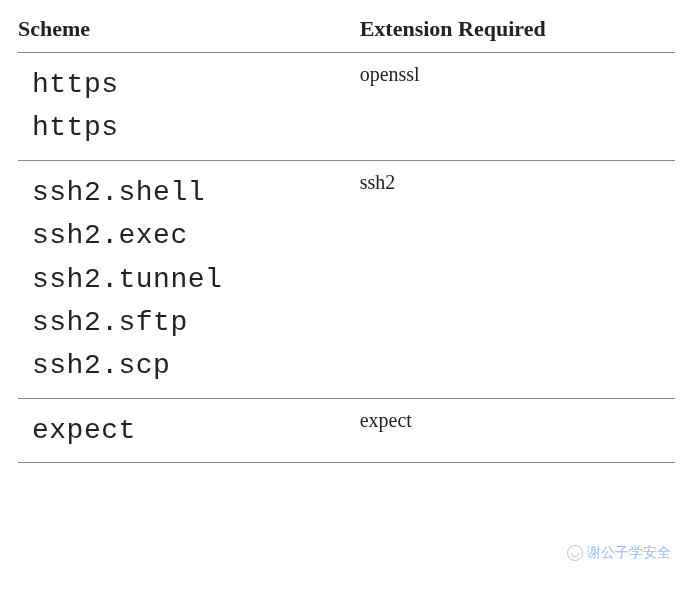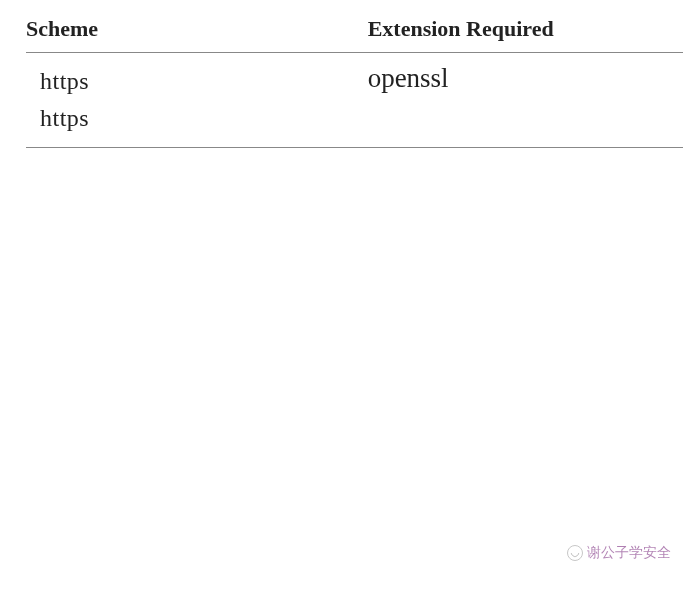--- a/index.html
+++ b/index.html
@@ -12,59 +12,58 @@
       background: #fff;
       color: #222;
       width: 693px;
       height: 590px;
       position: relative;
       padding: 10px 18px;
     }
     table {
       width: 100%;
       border-collapse: collapse;
-      margin-left: 8px;
     }
     thead th {
       text-align: left;
       font-weight: 700;
       font-size: 22px;
       padding: 6px 8px 10px 0;
       border-bottom: 1.5px solid #888;
     }
     thead th:first-child {
       width: 52%;
     }
     tbody tr {
       border-bottom: 1px solid #888;
     }
     tbody td {
       vertical-align: top;
-      font-size: 27px;
+      font-size: 20px;
       padding: 10px 8px 10px 14px;
     }
     tbody td:first-child {
-      font-family: Liberation Serif, serif;
-      font-size: 24px;
+      font-family: Liberation Mono, monospace;
+      font-size: 28px;
       letter-spacing: 0.5px;
       line-height: 1.55;
     }
     tbody td:last-child {
       font-family: Georgia, 'Times New Roman', serif;
       padding-left: 0;
     }
     .scheme-line {
       display: block;
     }
     .watermark {
       position: absolute;
       bottom: 28px;
       right: 22px;
       font-size: 14px;
-      color: #701a75;
+      color: #3b82f6;
       font-family: Arial, sans-serif;
       opacity: 0.55;
       display: flex;
       align-items: center;
       gap: 4px;
     }
     .watermark-icon {
       width: 16px;
       height: 16px;
       border: 1.5px solid #999;
@@ -97,19 +96,35 @@
     </tr>
   </thead>
   <tbody id="tbody">
       <tr>
         <td>
           <span class="scheme-line">https</span>
           <span class="scheme-line">https</span>
         </td>
         <td>openssl</td>
       </tr>
+      <tr>
+        <td>
+          <span class="scheme-line">ssh2.shell</span>
+          <span class="scheme-line">ssh2.exec</span>
+          <span class="scheme-line">ssh2.tunnel</span>
+          <span class="scheme-line">ssh2.sftp</span>
+          <span class="scheme-line">ssh2.scp</span>
+        </td>
+        <td>ssh2</td>
+      </tr>
+      <tr>
+        <td>
+          <span class="scheme-line">expect</span>
+        </td>
+        <td>expect</td>
+      </tr>
     </tbody>
 </table>
 
 <div class="watermark">
   <span class="watermark-icon"></span>
   <span>谢公子学安全</span>
 </div>
 
 </body></html>

